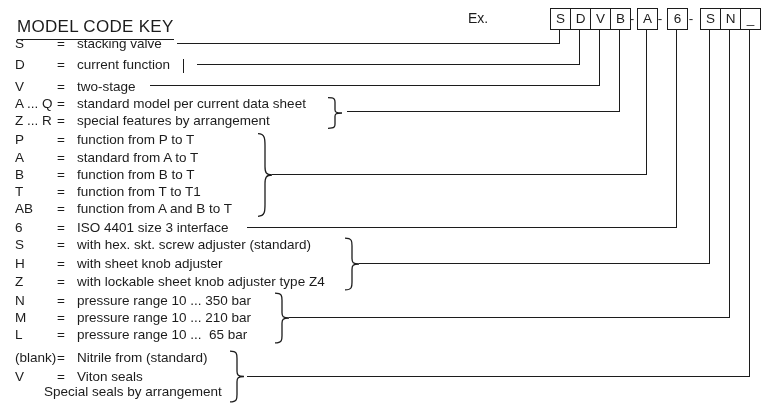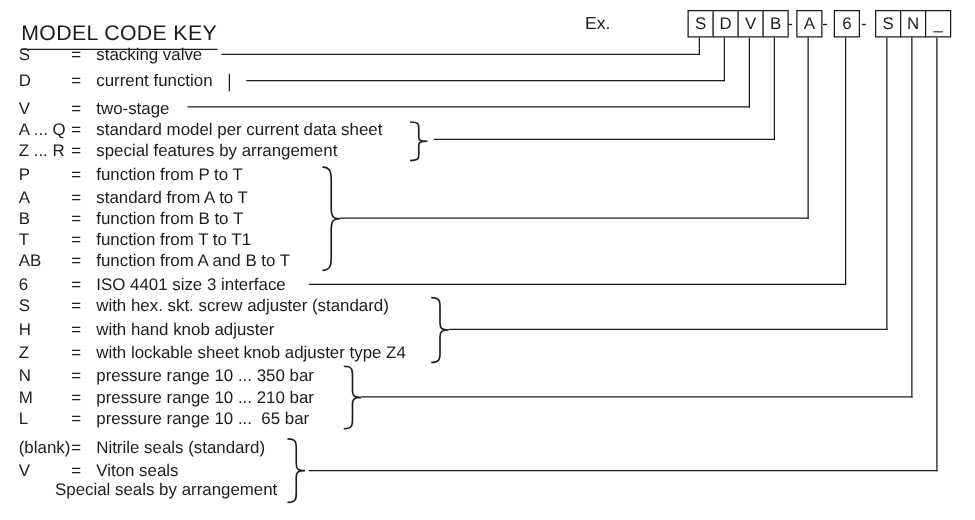--- a/index.html
+++ b/index.html
@@ -60,26 +60,26 @@
     <div class="krow" style="top: 79px;"><span class="kcode">V</span><span class="keq">=</span><span class="kdesc">two-stage</span></div>
     <div class="krow" style="top: 96px;"><span class="kcode">A ... Q</span><span class="keq">=</span><span class="kdesc">standard model per current data sheet</span></div>
     <div class="krow" style="top: 113px;"><span class="kcode">Z ... R</span><span class="keq">=</span><span class="kdesc">special features by arrangement</span></div>
     <div class="krow" style="top: 132px;"><span class="kcode">P</span><span class="keq">=</span><span class="kdesc">function from P to T</span></div>
     <div class="krow" style="top: 150px;"><span class="kcode">A</span><span class="keq">=</span><span class="kdesc">standard from A to T</span></div>
     <div class="krow" style="top: 167px;"><span class="kcode">B</span><span class="keq">=</span><span class="kdesc">function from B to T</span></div>
     <div class="krow" style="top: 184px;"><span class="kcode">T</span><span class="keq">=</span><span class="kdesc">function from T to T1</span></div>
     <div class="krow" style="top: 201px;"><span class="kcode">AB</span><span class="keq">=</span><span class="kdesc">function from A and B to T</span></div>
     <div class="krow" style="top: 220px;"><span class="kcode">6</span><span class="keq">=</span><span class="kdesc">ISO 4401 size 3 interface</span></div>
     <div class="krow" style="top: 237px;"><span class="kcode">S</span><span class="keq">=</span><span class="kdesc">with hex. skt. screw adjuster (standard)</span></div>
-    <div class="krow" style="top: 256px;"><span class="kcode">H</span><span class="keq">=</span><span class="kdesc">with hand knob adjuster</span></div>
+    <div class="krow" style="top: 256px;"><span class="kcode">H</span><span class="keq">=</span><span class="kdesc">with sheet knob adjuster</span></div>
     <div class="krow" style="top: 274px;"><span class="kcode">Z</span><span class="keq">=</span><span class="kdesc">with lockable sheet knob adjuster type Z4</span></div>
     <div class="krow" style="top: 293px;"><span class="kcode">N</span><span class="keq">=</span><span class="kdesc">pressure range 10 ... 350 bar</span></div>
     <div class="krow" style="top: 310px;"><span class="kcode">M</span><span class="keq">=</span><span class="kdesc">pressure range 10 ... 210 bar</span></div>
     <div class="krow" style="top: 327px;"><span class="kcode">L</span><span class="keq">=</span><span class="kdesc">pressure range 10 ...  65 bar</span></div>
-    <div class="krow" style="top: 350px;"><span class="kcode">(blank)</span><span class="keq">=</span><span class="kdesc">Nitrile seals (standard)</span></div>
+    <div class="krow" style="top: 350px;"><span class="kcode">(blank)</span><span class="keq">=</span><span class="kdesc">Nitrile from (standard)</span></div>
     <div class="krow" style="top: 369px;"><span class="kcode">V</span><span class="keq">=</span><span class="kdesc">Viton seals</span></div>
     <div class="krow" style="top: 384px;"><span class="kdesc full">Special seals by arrangement</span></div>
     <div class="cbox" style="left: 550px;">S</div>
     <div class="cbox" style="left: 570px;">D</div>
     <div class="cbox" style="left: 590px;">V</div>
     <div class="cbox" style="left: 610px;">B</div>
     <div class="cbox" style="left: 637px;">A</div>
     <div class="cbox" style="left: 667px;">6</div>
     <div class="cbox" style="left: 700px;">S</div>
     <div class="cbox" style="left: 720px;">N</div>

